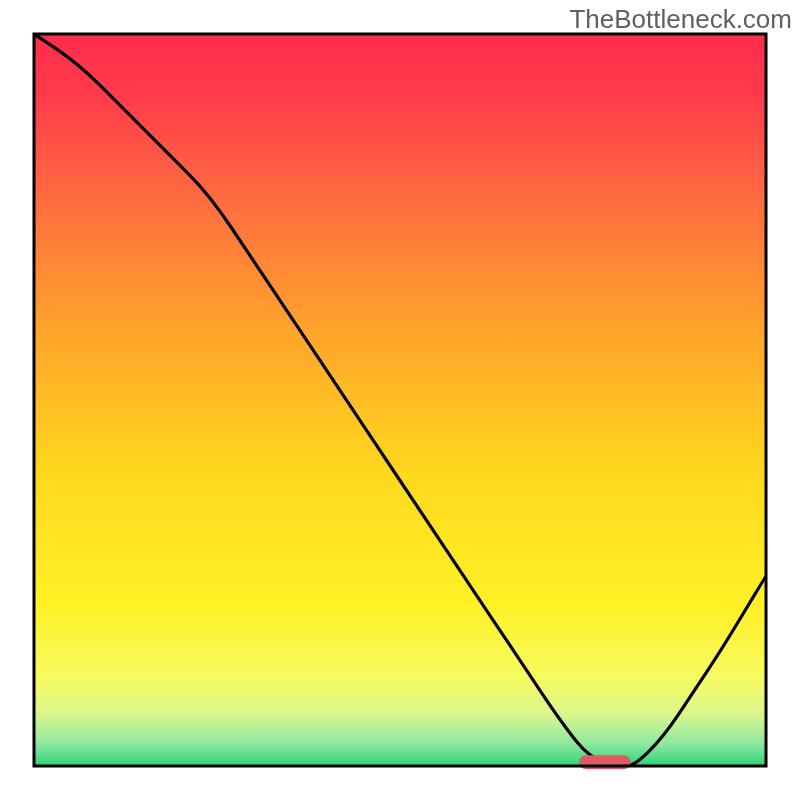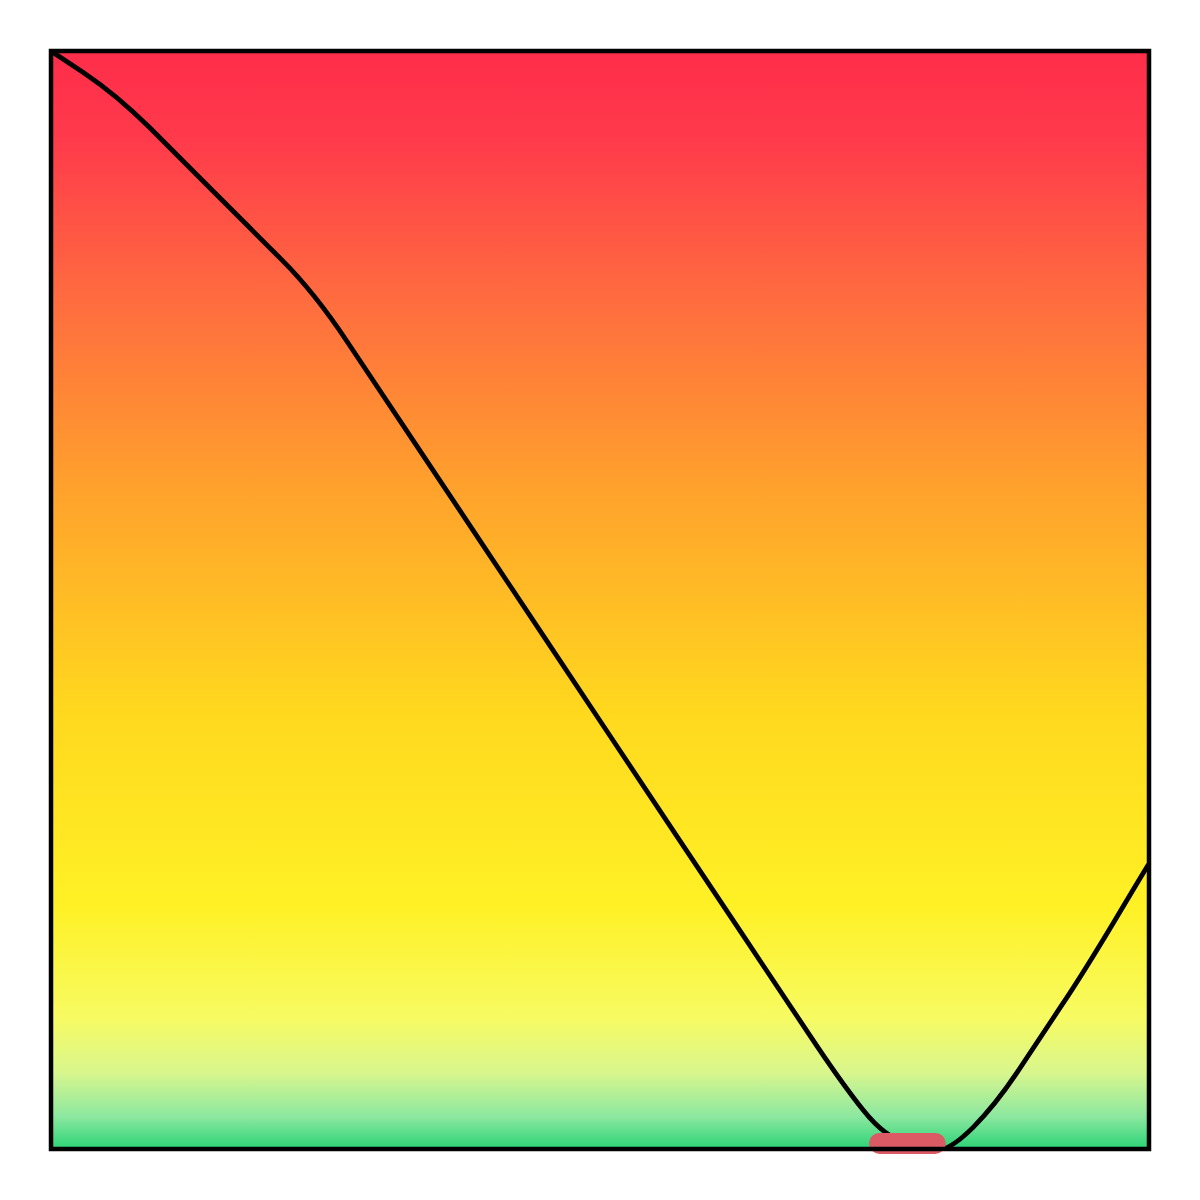--- a/index.html
+++ b/index.html
@@ -33,20 +33,21 @@
     top: 0;
     left: 0;
     width: 800px;
     height: 800px;
     display: block;
   }
 </style>
 </head>
 <body>
 <div class="container">
+  <div class="watermark">TheBottleneck.com</div>
   <svg class="plot" viewBox="0 0 800 800" preserveAspectRatio="none">
     <defs>
       <clipPath id="plot-clip">
         <rect x="34" y="34" width="732" height="732"></rect>
       </clipPath>
 
       <linearGradient id="bg-grad" x1="0" y1="0" x2="0" y2="1">
         <stop offset="0%" stop-color="#ff2d4a"></stop>
         <stop offset="8%" stop-color="#ff3a4b"></stop>
         <stop offset="22%" stop-color="#ff6a40"></stop>

